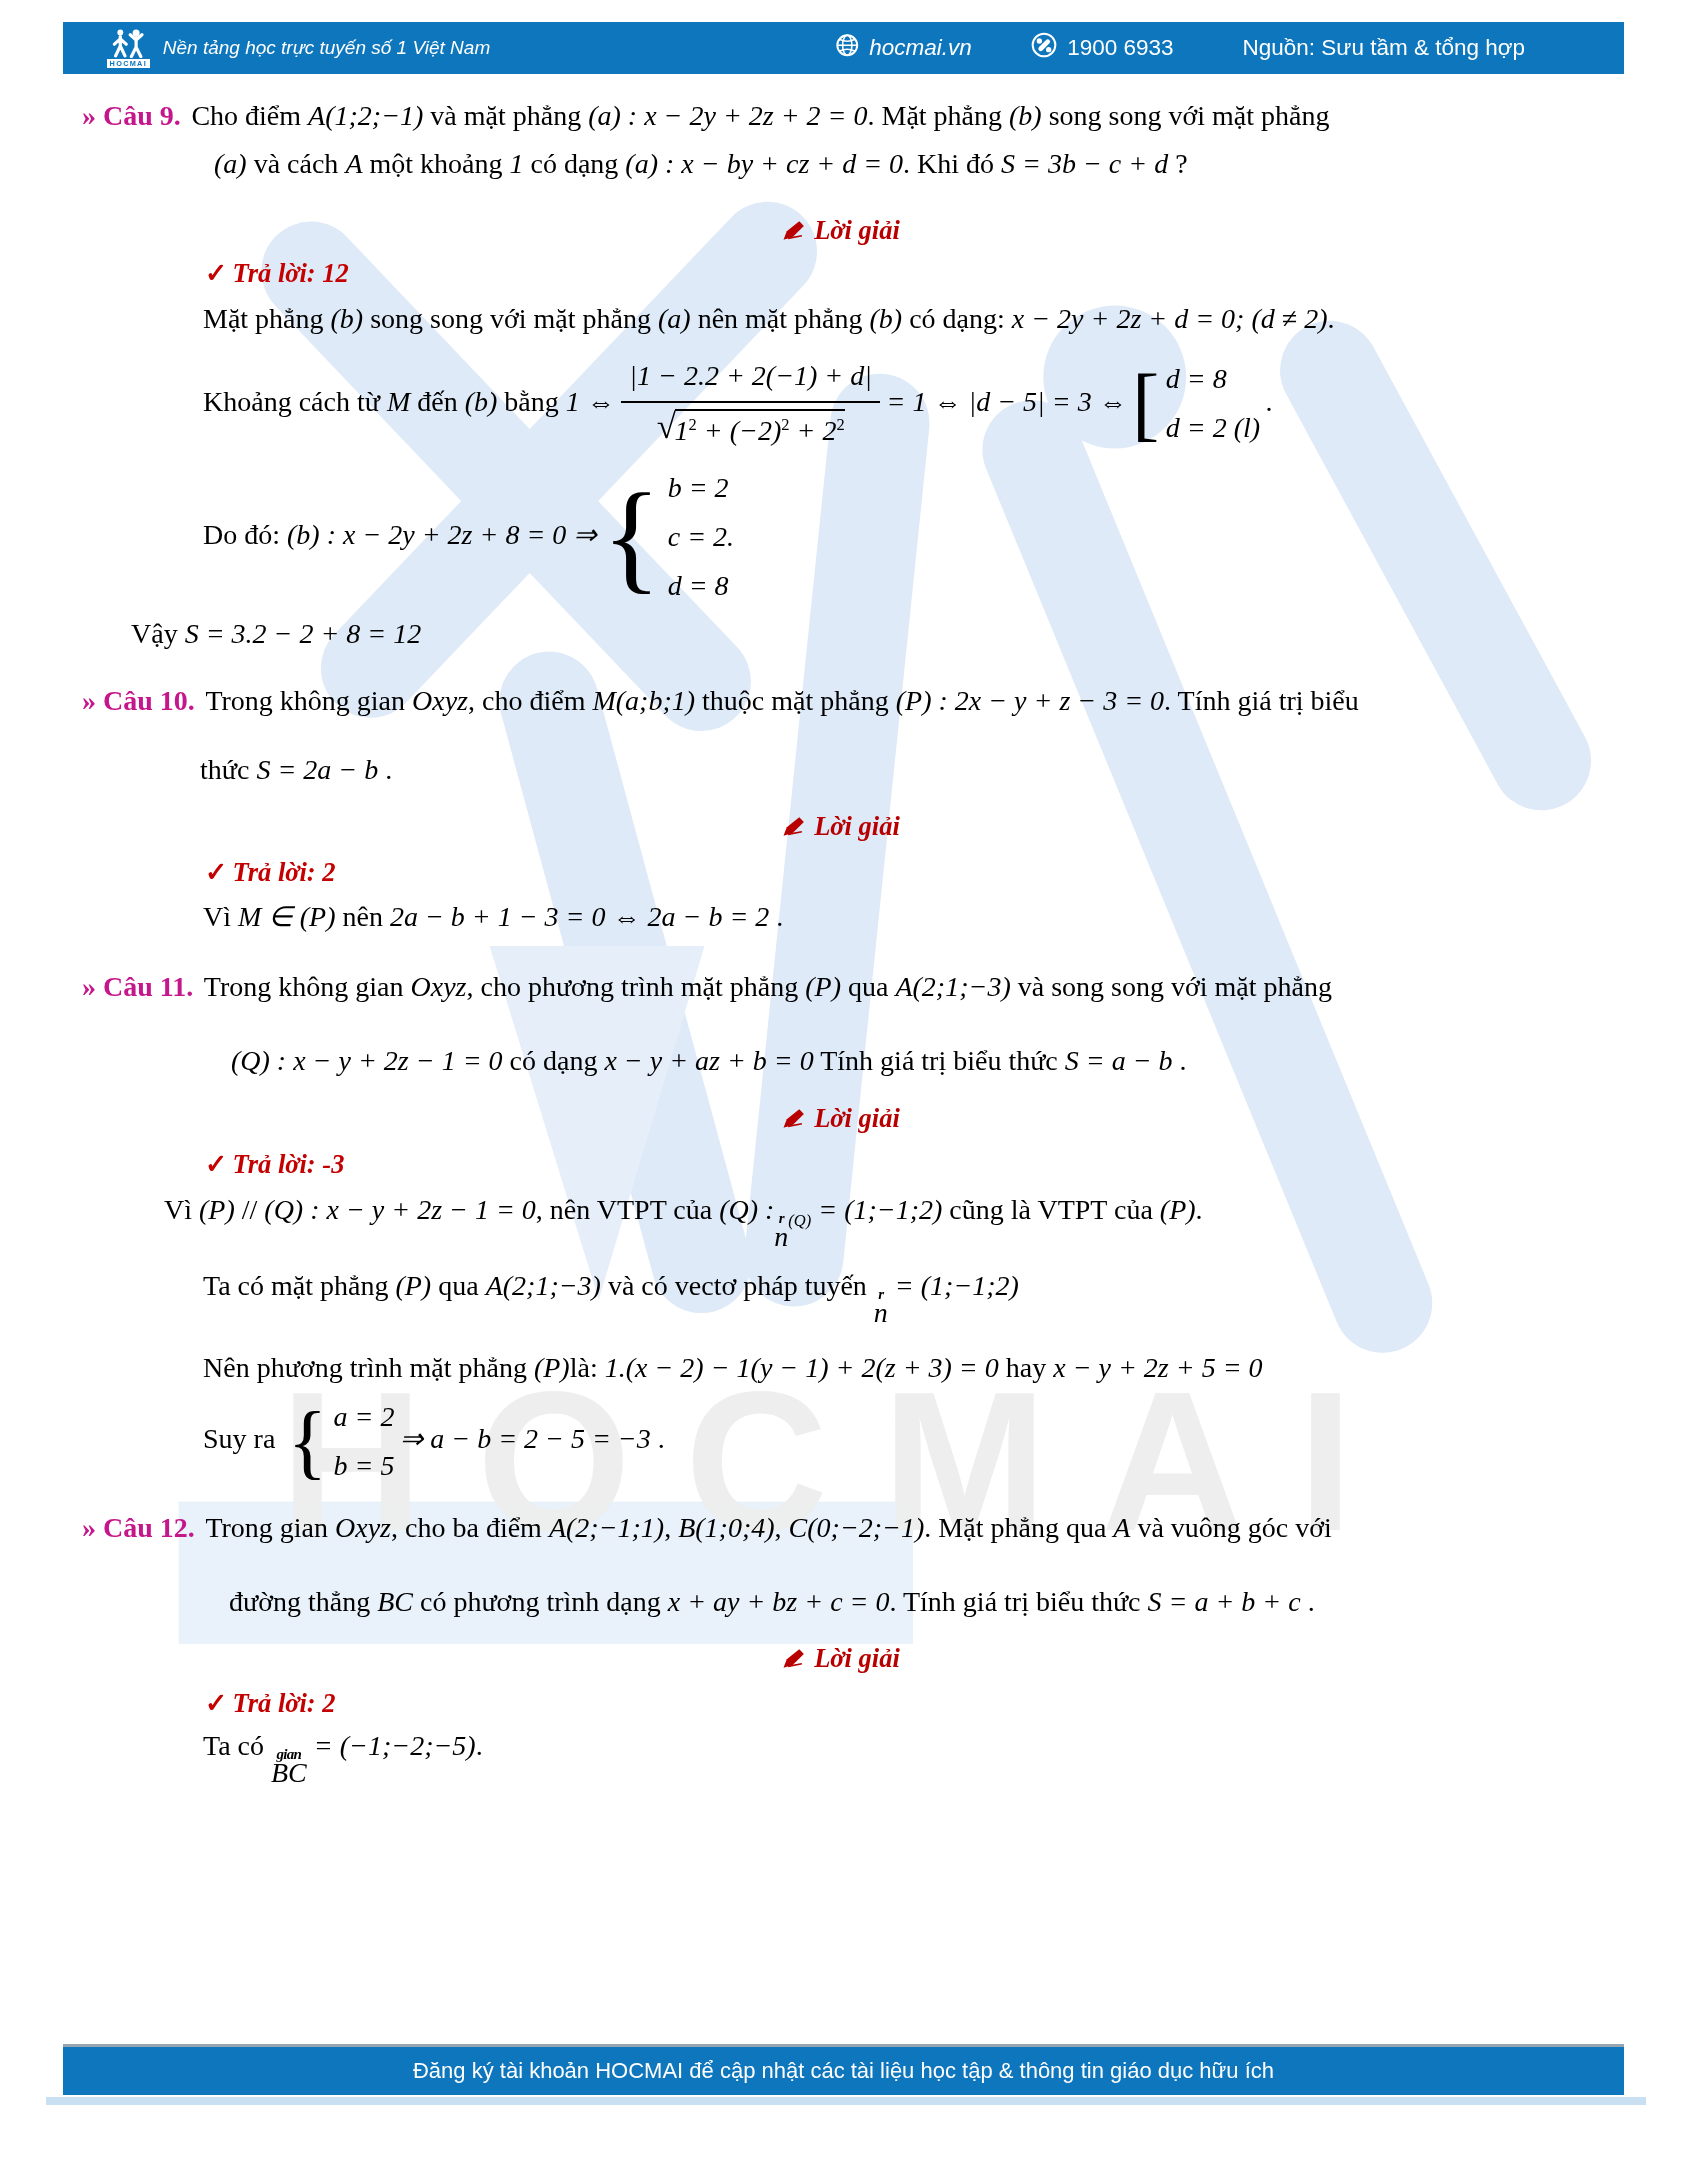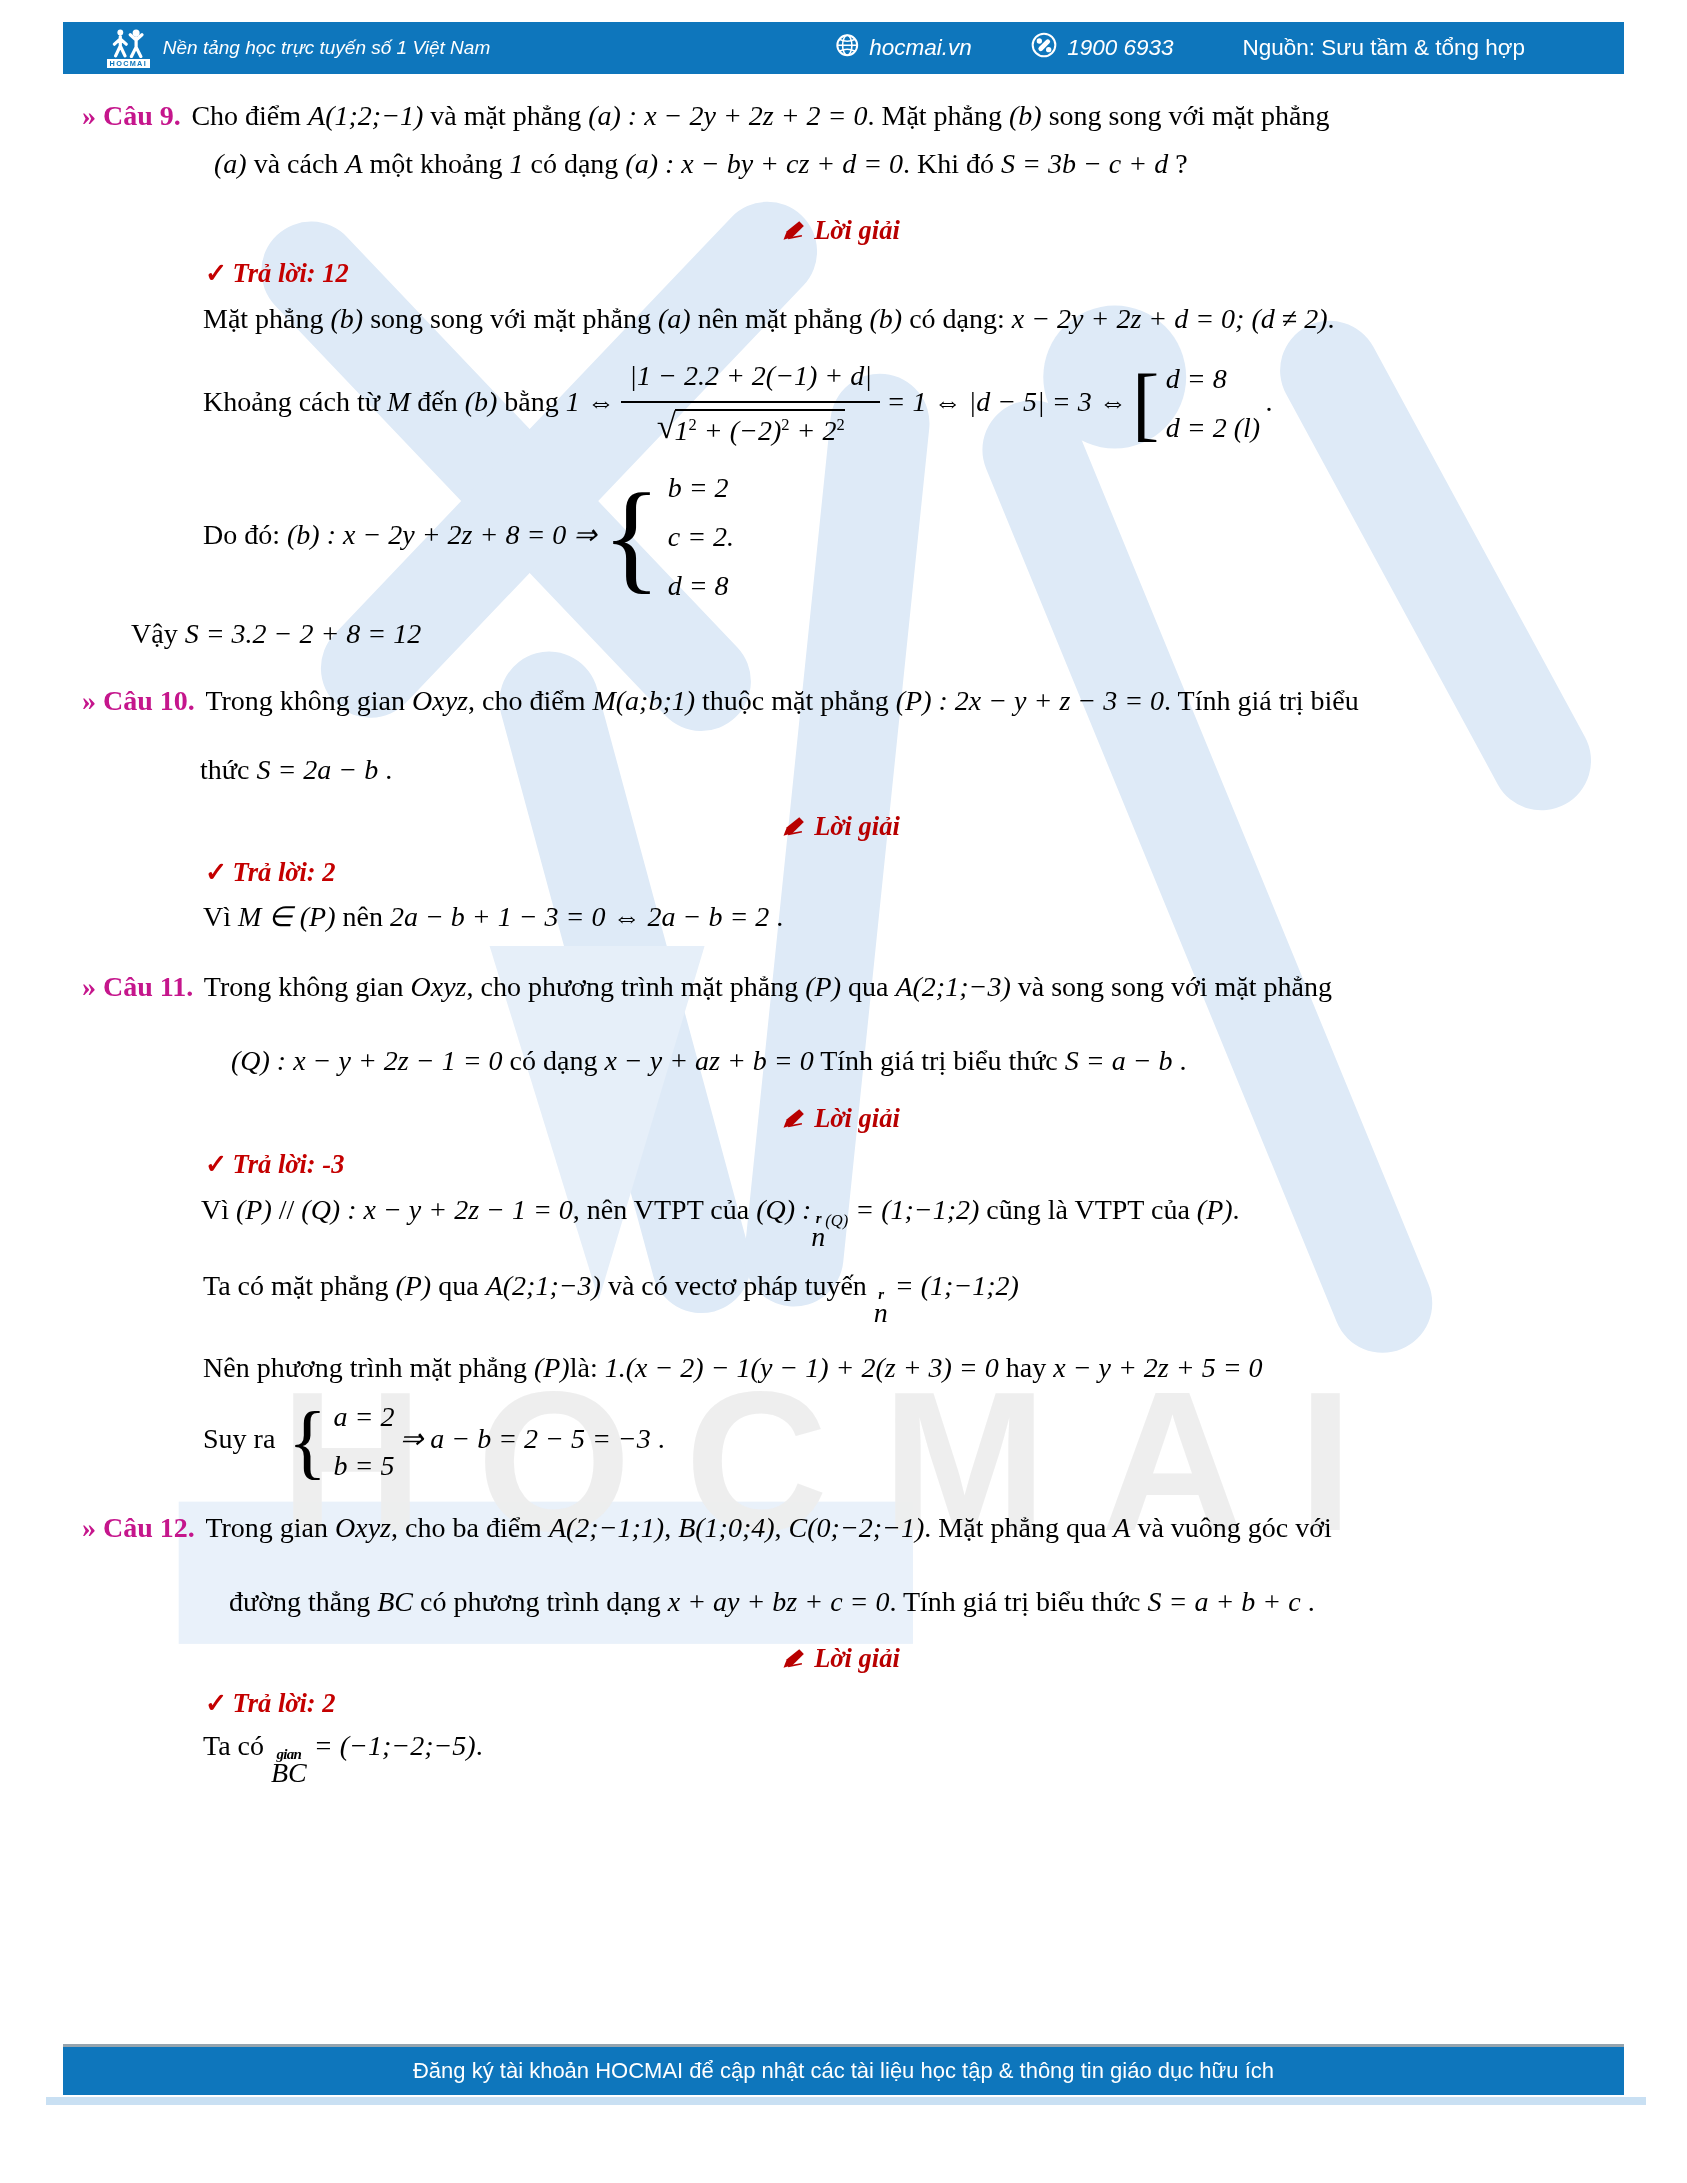--- a/index.html
+++ b/index.html
@@ -7,21 +7,21 @@
   .page{position:absolute;inset:0;overflow:hidden;background:#fff;}
 
   
   .hbar{position:absolute;left:63px;right:63px;top:22px;height:52px;background:#0E76BC;display:flex;align-items:center;color:#fff;font-family:"Liberation Sans",sans-serif;z-index:3;}
   .logo{display:flex;flex-direction:column;align-items:center;margin-left:44px;line-height:1;}
   .logo svg{width:41px;height:30px;display:block;}
   .logo-label{background:#fff;color:#0E76BC;font-weight:bold;font-size:7.3px;letter-spacing:1.3px;padding:0.7px 2.6px;margin-top:0.7px;}
   .tagline{font-size:19px;margin-left:13.2px;font-style:italic;}
   .hitem{display:flex;align-items:center;gap:9.3px;font-size:22.5px;}
   .hsite{margin-left:auto;font-style:italic;}
-  .hphone{margin-left:58px;font-style:italic;}
+  .hphone{margin-left:58px;}
   .hsource{margin-left:69px;margin-right:99px;font-size:22.5px;}
 
   .fbar{position:absolute;left:63px;right:63px;top:2044px;height:48px;background:#0E76BC;border-top:3.3px solid #95A4AE;display:flex;align-items:center;justify-content:center;color:#fff;font-family:"Liberation Sans",sans-serif;font-size:22px;z-index:3;}
   .fstrip{position:absolute;left:46px;right:41px;top:2097px;height:8px;background:#C9E0F3;z-index:3;}
 
   
   .wm-fig{position:absolute;left:0;top:0;z-index:0;}
   .wm-text{position:absolute;top:1363px;left:0;right:0;text-align:center;font-family:"Liberation Sans",sans-serif;font-weight:bold;font-size:198px;letter-spacing:54px;color:rgba(237,237,237,0.95);z-index:1;line-height:1;}
 
   
@@ -174,21 +174,21 @@
       <div class="loigiai" style="margin-top:21px">
         <svg viewBox="0 0 36 32">
           <polygon points="2,30 7,17 26,2 33,9 16,26 2,30" fill="#B80000"></polygon>
           <line x1="9" y1="28" x2="30" y2="24" stroke="#B80000" stroke-width="2.5"></line>
         </svg>
         <span>Lời giải</span>
       </div>
       <div class="answer" style="margin-top:10.6px">
         <span class="check">✓</span><span>Trả lời: -3</span>
       </div>
-      <div class="line" style="margin-top:10.6px;margin-left:119px"><span>Vì </span><span class="m">(P)</span><span> // </span><span class="m">(Q) : x − y + 2z − 1 = 0</span><span>, nên VTPT của </span><span class="m">(Q) :</span><span class="over">
+      <div class="line" style="margin-top:10.6px;margin-left:82px"><span>Vì </span><span class="m">(P)</span><span> // </span><span class="m">(Q) : x − y + 2z − 1 = 0</span><span>, nên VTPT của </span><span class="m">(Q) :</span><span class="over">
             <span class="otop">r</span>
             <span class="obase"><span class="m">n</span></span>
           </span><span class="sub">(Q)</span><span class="m"> = (1;−1;2)</span><span> cũng là VTPT của </span><span class="m">(P)</span><span>.</span></div>
       <div class="line" style="margin-top:16px;margin-left:121px"><span>Ta có mặt phẳng </span><span class="m">(P)</span><span> qua </span><span class="m">A(2;1;−3)</span><span> và có vectơ pháp tuyến </span><span class="over">
             <span class="otop">r</span>
             <span class="obase"><span class="m">n</span></span>
           </span><span class="m"> = (1;−1;2)</span></div>
       <div class="line" style="margin-top:22.5px;margin-left:121px"><span>Nên phương trình mặt phẳng </span><span class="m">(P)</span><span>là: </span><span class="m">1.(x − 2) − 1(y − 1) + 2(z + 3) = 0</span><span> hay </span><span class="m">x − y + 2z + 5 = 0</span></div>
       <div class="line" style="margin-top:12px;margin-left:121px"><span>Suy ra </span><span class="cases">
             <span class="brace" style="font-size: 82px;">{</span>

